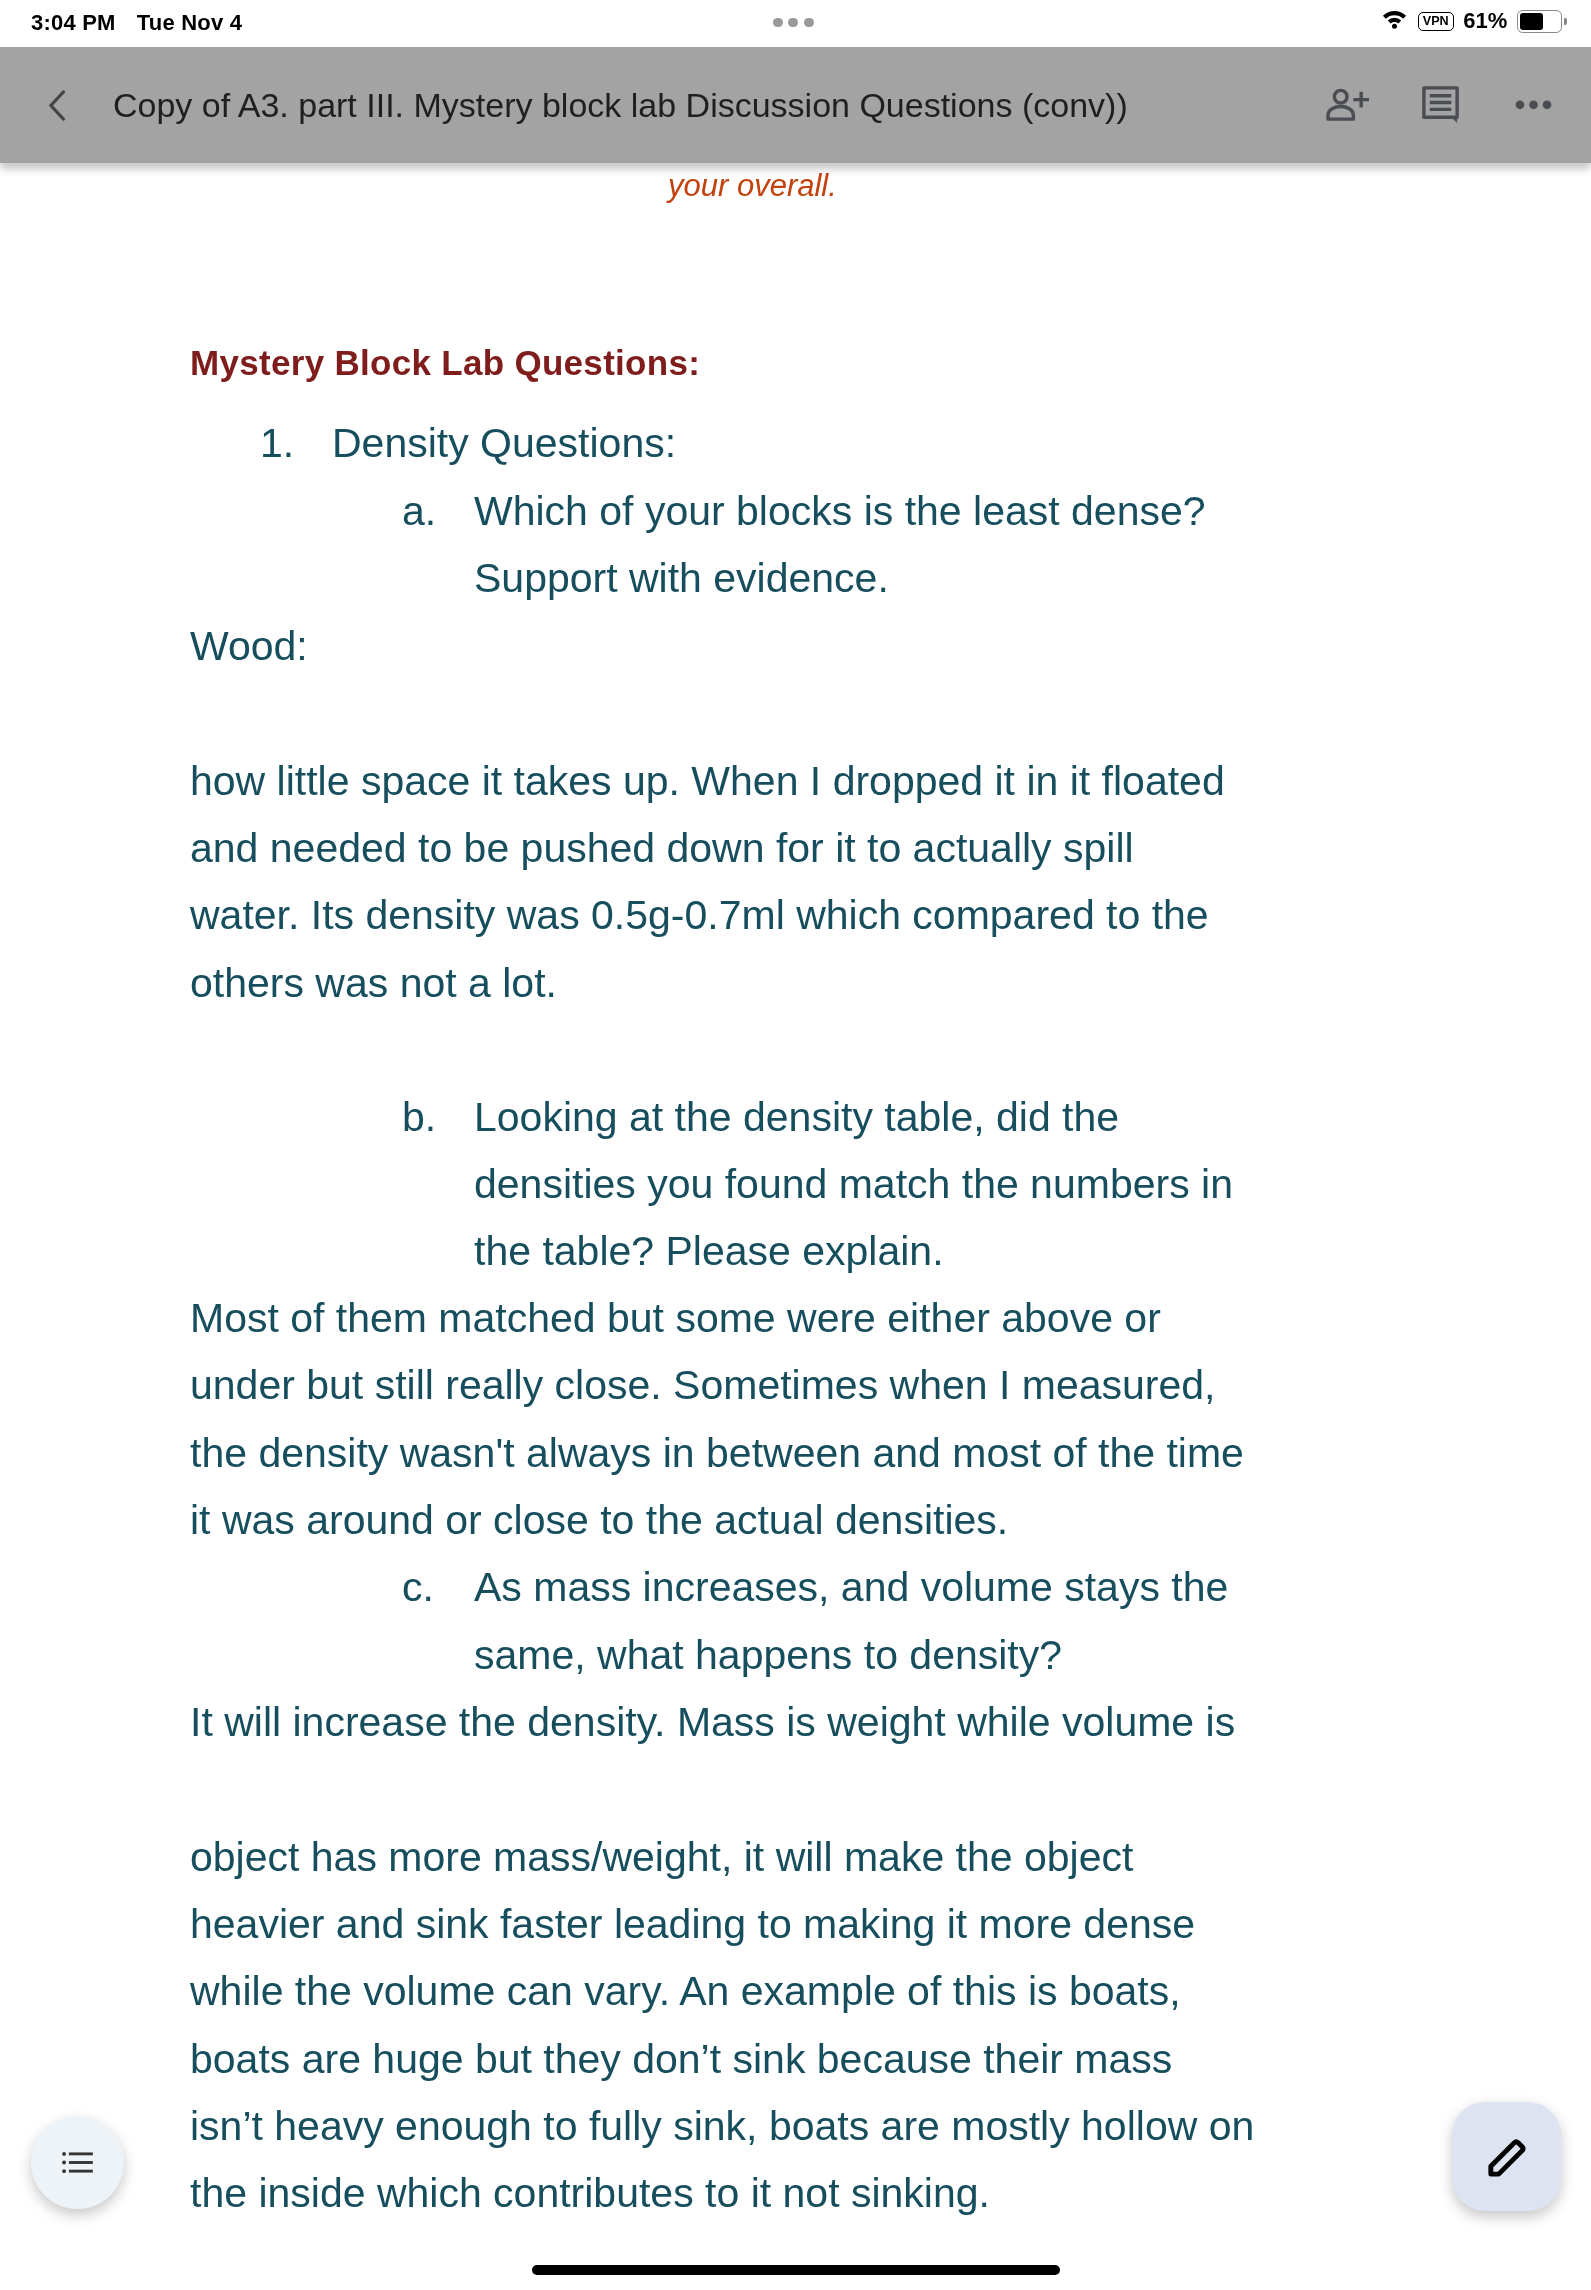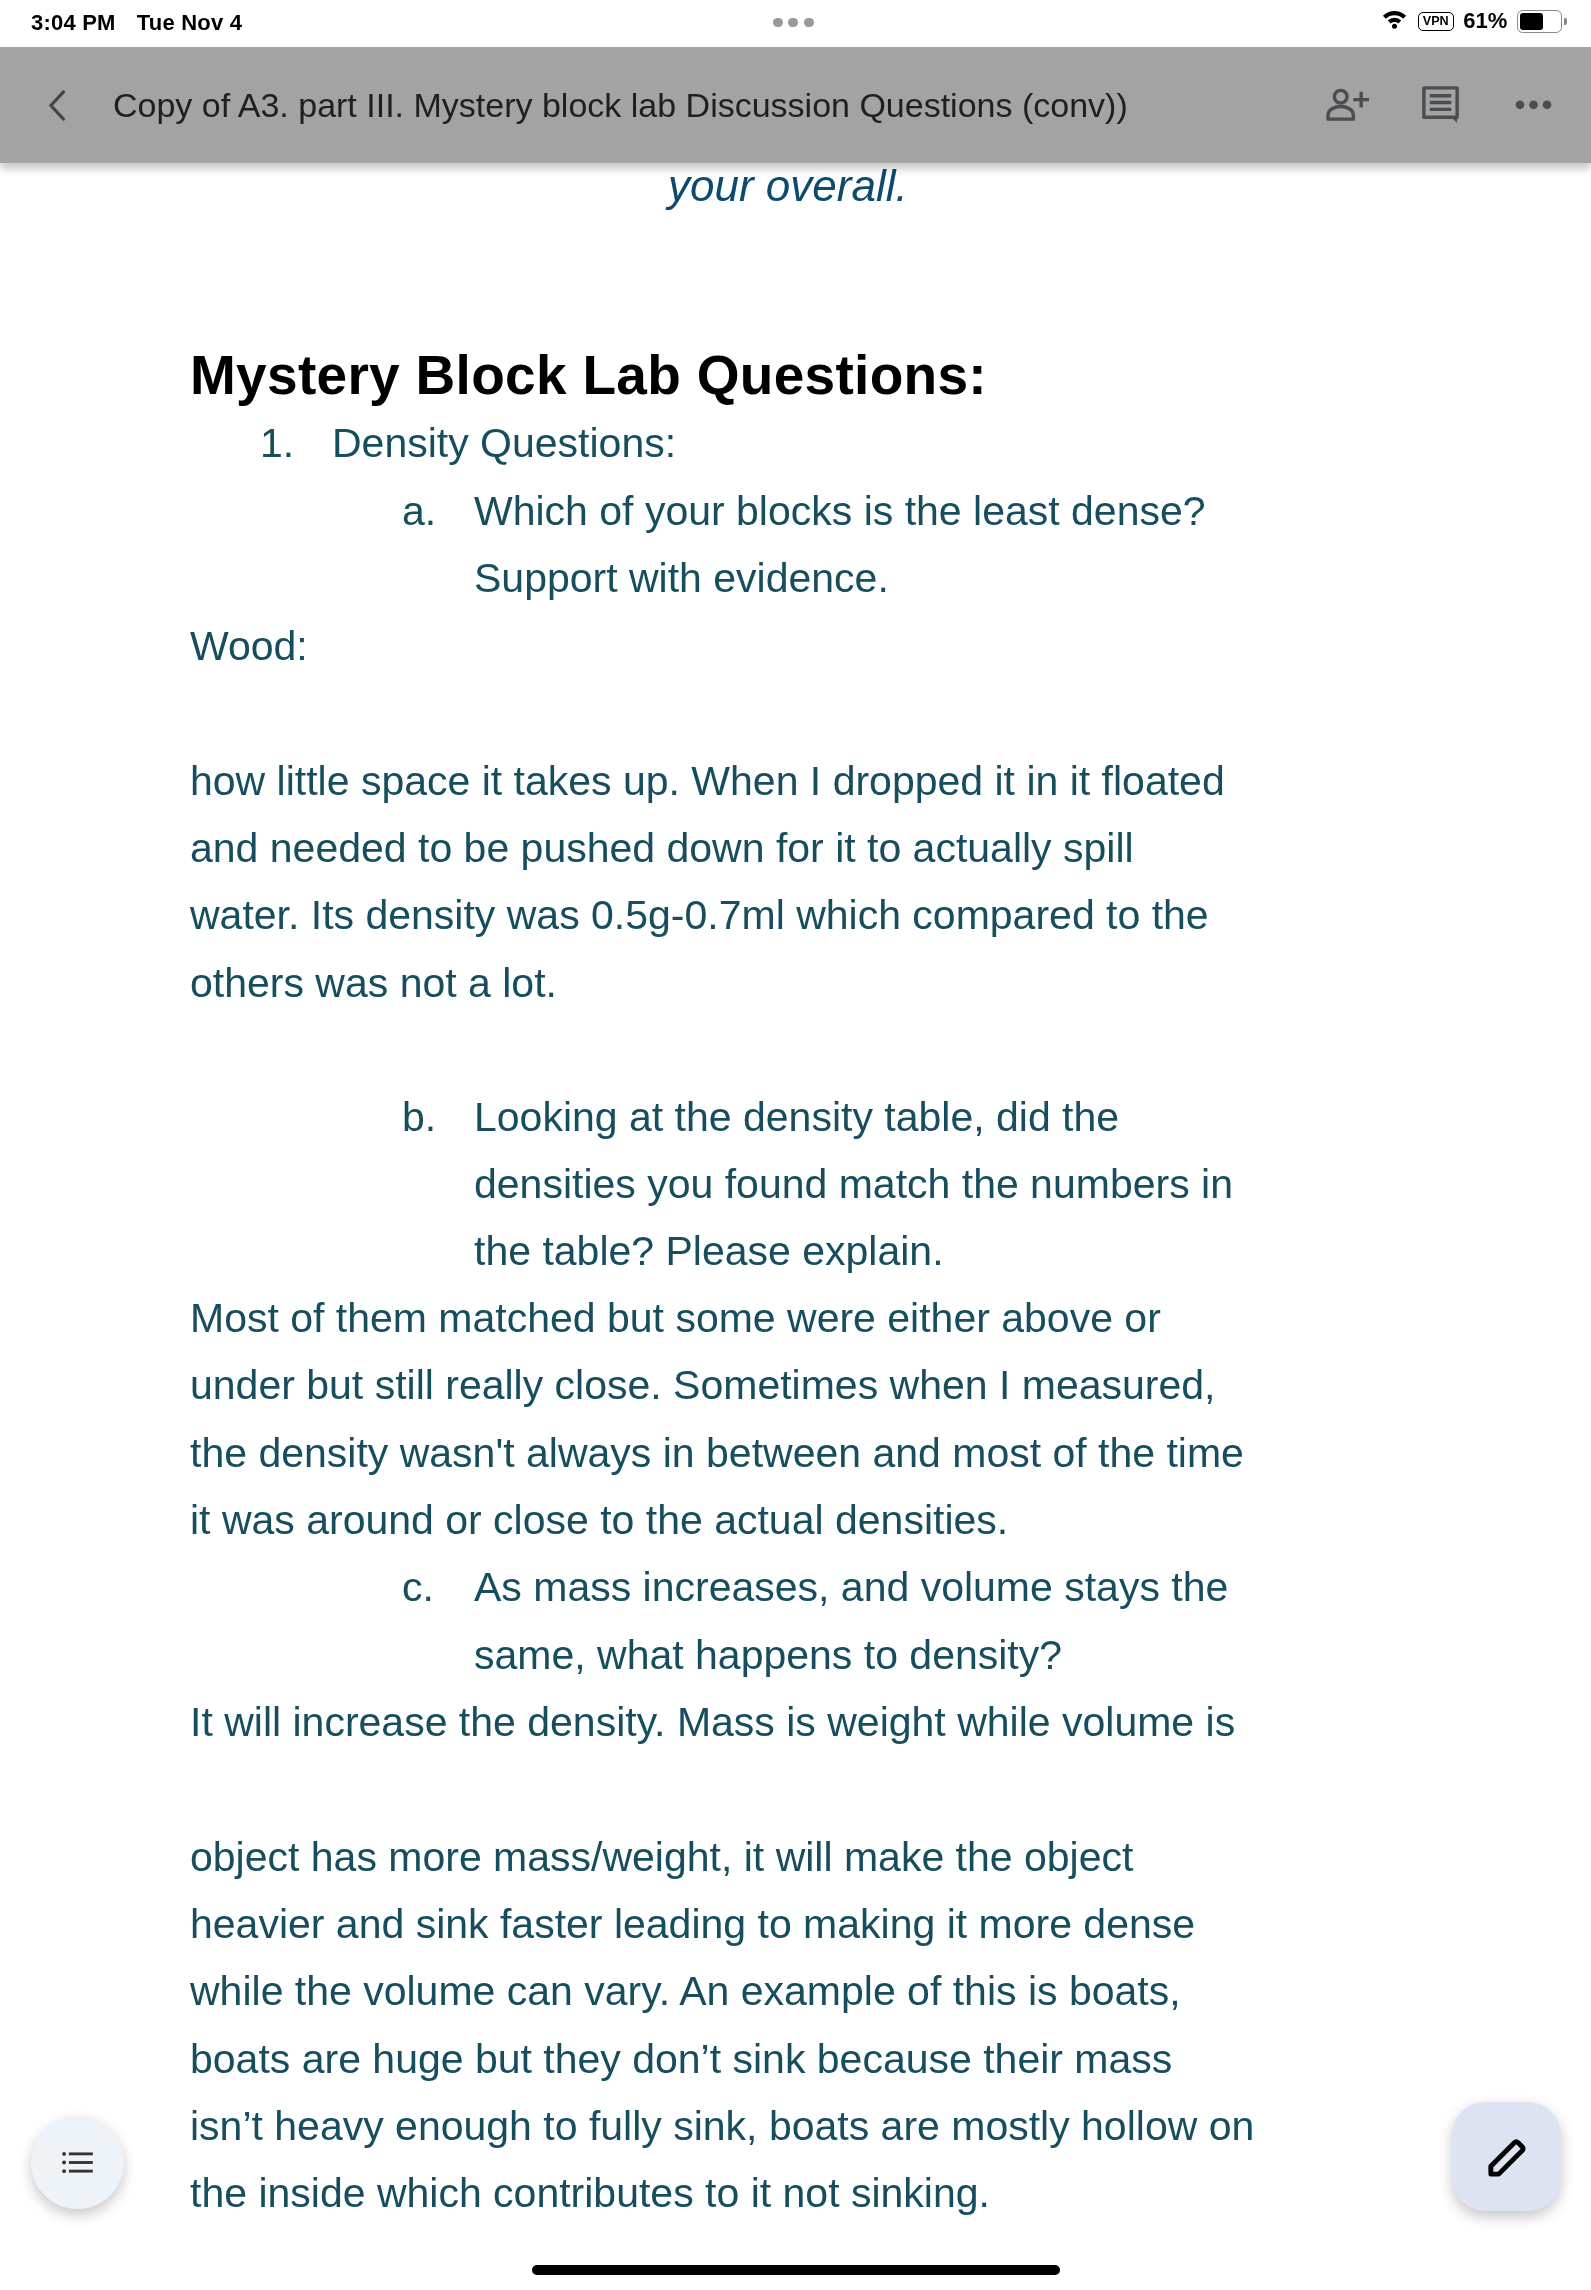--- a/index.html
+++ b/index.html
@@ -49,25 +49,25 @@
       position: absolute; left: 113px; top: 39px; font-size: 34px; color: #1f1f1f; white-space: nowrap;
     }
     .appbar-icons { position: absolute; right: 0; top: 29px; height: 58px; }
     .appbar-icon { position: absolute; top: 0; width: 58px; height: 58px; display: flex; align-items: center; justify-content: center; }
 
     .doc {
       position: absolute; top: 163px; left: 0; width: 1591px; height: 2127px; overflow: hidden;
       color: #174e5e;
     }
     .overflow-line {
-      position: absolute; top: 0; left: 668px; font-size: 44px; font-style: italic; color: #0c4a6e;
+      position: absolute; top: 0; left: 668px; font-size: 31px; font-style: italic; color: #c2410c;
       line-height: 45px;
     }
     .heading {
-      position: absolute; left: 190px; top: 180px; font-size: 55px; font-weight: bold; color: #000000;
+      position: absolute; left: 190px; top: 180px; font-size: 35px; font-weight: bold; color: #7f1d1d;
       letter-spacing: 0.3px;
     }
     .line { position: absolute; font-size: 41px; line-height: 49px; white-space: nowrap; color: #174e5e; }
     .marker { position: absolute; font-size: 41px; line-height: 49px; color: #174e5e; }
 
     .fab-outline {
       position: absolute; left: 31px; top: 2116px; width: 93px; height: 93px; border-radius: 50%;
       background: #eef3f8; box-shadow: 0 5.8px 13.6px rgba(0,0,0,0.22);
       display: flex; align-items: center; justify-content: center; z-index: 6;
     }

